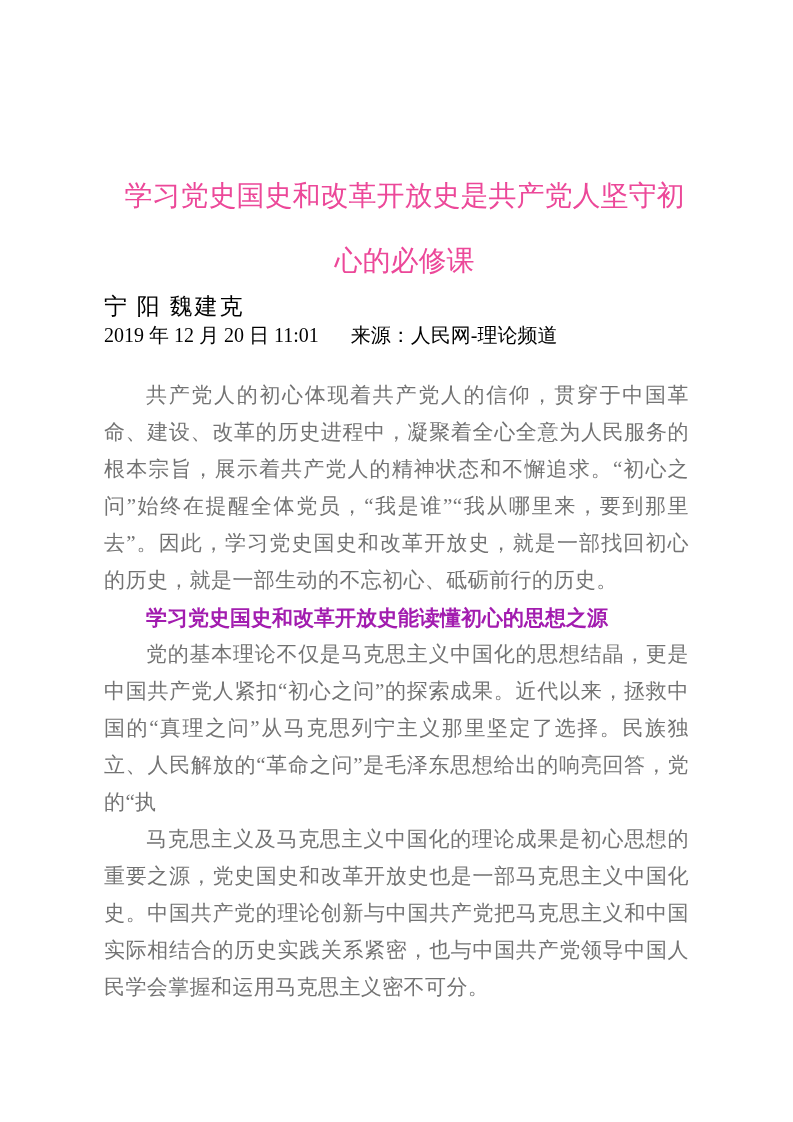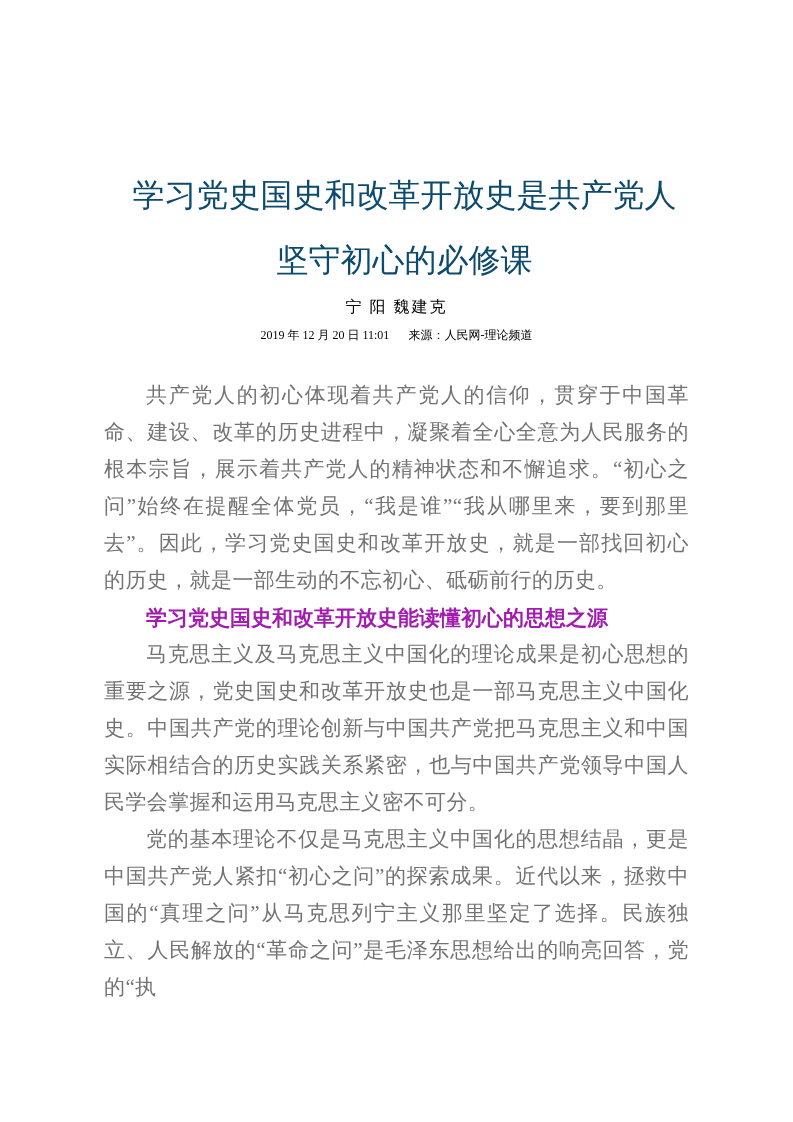--- a/index.html
+++ b/index.html
@@ -22,40 +22,38 @@
     box-sizing: border-box;
   }
   .content {
     position: absolute;
     left: 104px;
     top: 0;
     width: 585px;
   }
   .doc-title {
     margin: 163px 0 0 16px;
-    font-size: 32px;
+    font-size: 28px;
     font-weight: 400;
     line-height: 65px;
     text-align: center;
-    color: #0c4a6e;
+    color: #ec4899;
     font-family: "Liberation Serif", "DejaVu Serif", serif;
   }
   .byline {
     margin: 0;
-    font-size: 16px;
+    font-size: 23px;
     line-height: 28px;
-    text-align: center;
     letter-spacing: 2px;
     color: #000000;
   }
   .meta-line {
     margin: 0;
-    font-size: 12px;
+    font-size: 20px;
     line-height: 28px;
-    text-align: center;
     color: #000000;
     white-space: nowrap;
   }
   .meta-line .source {
     margin-left: 1.6em;
   }
   .body-paragraph {
     margin: 0;
     font-size: 21px;
     line-height: 37px;
@@ -88,18 +86,18 @@
     <p class="byline">宁 阳 魏建克</p>
 
     <p class="meta-line">
       <span class="datetime">2019 年 12 月 20 日 11:01</span><span class="source">来源：人民网-理论频道</span>
     </p>
 
     <p class="body-paragraph first">共产党人的初心体现着共产党人的信仰，贯穿于中国革命、建设、改革的历史进程中，凝聚着全心全意为人民服务的根本宗旨，展示着共产党人的精神状态和不懈追求。“初心之问”始终在提醒全体党员，“我是谁”“我从哪里来，要到那里去”。因此，学习党史国史和改革开放史，就是一部找回初心的历史，就是一部生动的不忘初心、砥砺前行的历史。</p>
 
     <h2 class="section-heading">学习党史国史和改革开放史能读懂初心的思想之源</h2>
 
+    <p class="body-paragraph">党的基本理论不仅是马克思主义中国化的思想结晶，更是中国共产党人紧扣“初心之问”的探索成果。近代以来，拯救中国的“真理之问”从马克思列宁主义那里坚定了选择。民族独立、人民解放的“革命之问”是毛泽东思想给出的响亮回答，党的“执</p>
+
     <p class="body-paragraph">马克思主义及马克思主义中国化的理论成果是初心思想的重要之源，党史国史和改革开放史也是一部马克思主义中国化史。中国共产党的理论创新与中国共产党把马克思主义和中国实际相结合的历史实践关系紧密，也与中国共产党领导中国人民学会掌握和运用马克思主义密不可分。</p>
-
-    <p class="body-paragraph">党的基本理论不仅是马克思主义中国化的思想结晶，更是中国共产党人紧扣“初心之问”的探索成果。近代以来，拯救中国的“真理之问”从马克思列宁主义那里坚定了选择。民族独立、人民解放的“革命之问”是毛泽东思想给出的响亮回答，党的“执</p>
 
   </div>
 </div>
 
 </body></html>

